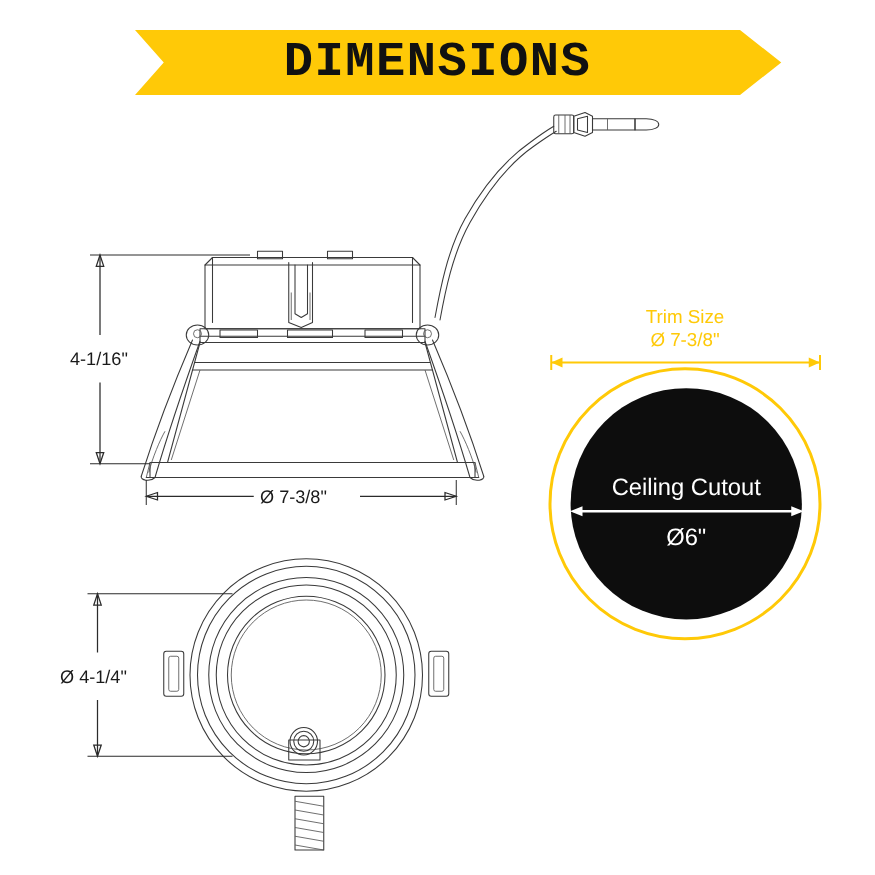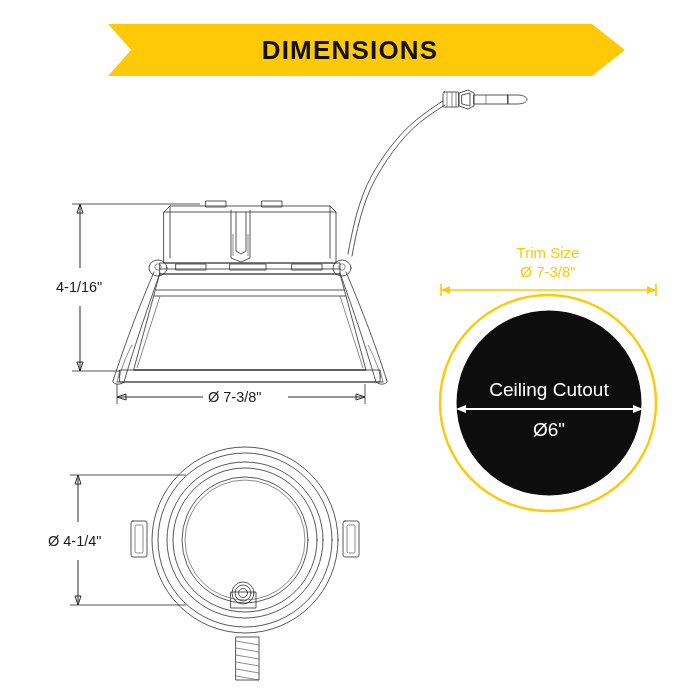--- a/index.html
+++ b/index.html
@@ -38,25 +38,26 @@
   }
   .banner-title {
     position: absolute;
     left: 0;
     top: 0;
     width: 700px;
     height: 52px;
     display: flex;
     align-items: center;
     justify-content: center;
-    font-size: 26px;
+    font-size: 39px;
     font-weight: bold;
     letter-spacing: 1.2px;
     color: #111111;
     pointer-events: none;
+    font-family: Liberation Mono, monospace;
   }
   
   .dim-text {
     font-family: "Liberation Sans", sans-serif;
     font-size: 14.5px;
     fill: #1a1a1a;
   }
   .trim-text {
     font-family: "Liberation Sans", sans-serif;
     font-size: 15px;

